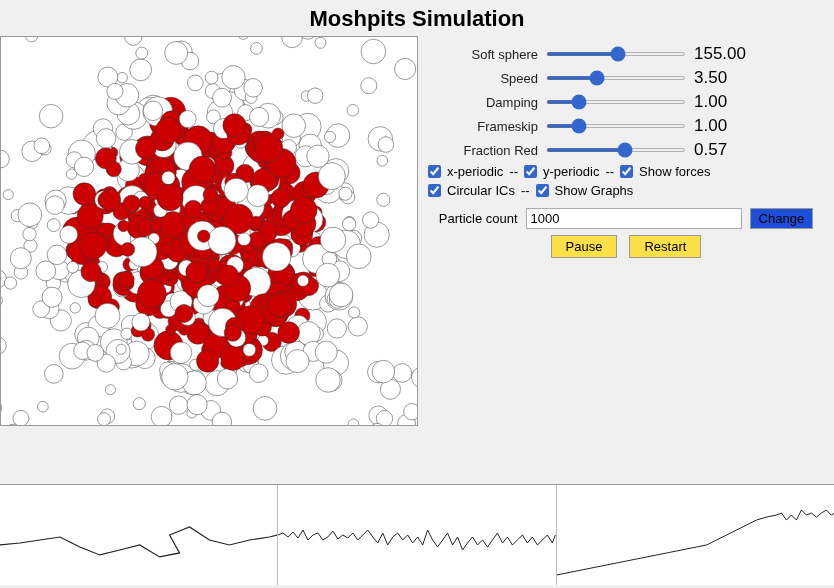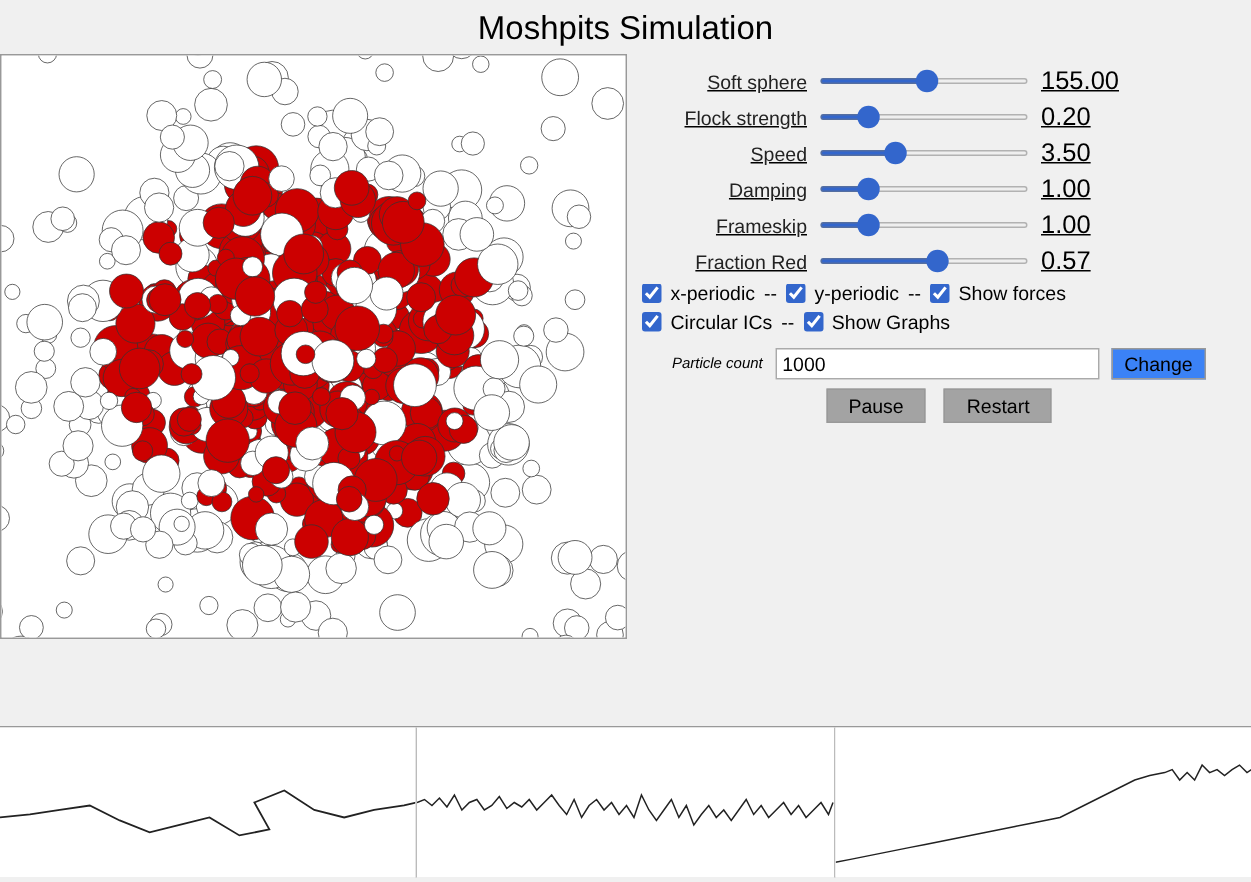--- a/index.html
+++ b/index.html
@@ -7,21 +7,21 @@
       font-family: Arial, sans-serif;
       font-size: 13px;
       background: #f0f0f0;
       width: 834px;
       height: 588px;
       overflow: hidden;
     }
     h1 {
       text-align: center;
       font-size: 22px;
-      font-weight: normal;
+      font-weight: bold;
       padding: 6px 0 4px 0;
       background: #f0f0f0;
     }
     #main-layout {
       display: flex;
       flex-direction: row;
       width: 834px;
       height: 448px;
     }
     #simulation-canvas {
@@ -35,21 +35,20 @@
     }
     #controls-panel {
       flex: 1;
       padding: 8px 10px;
       background: #f0f0f0;
     }
     .slider-row {
       display: flex;
       align-items: center;
       margin-bottom: 4px;
-      text-decoration: underline;
     }
     .slider-label {
       width: 110px;
       text-align: right;
       margin-right: 8px;
       font-size: 13px;
       color: #222;
     }
     .slider-input {
       width: 140px;
@@ -73,48 +72,47 @@
       accent-color: #3366cc;
     }
     #particle-count-row {
       display: flex;
       align-items: center;
       justify-content: center;
       gap: 8px;
       margin: 10px 0 6px 0;
     }
     #particle-count-label {
-      font-size: 10px;
-      font-style: italic;
+      font-size: 13px;
     }
     #particle-count-input {
       width: 216px;
       font-size: 13px;
       border: 1px solid #aaa;
       padding: 2px 4px;
     }
     #change-button {
       font-size: 13px;
       padding: 2px 8px;
       cursor: pointer;
       border: 1px solid #999;
-      background: #3b82f6;
+      background: #1d4ed8;
     }
     #button-row {
       display: flex;
       justify-content: center;
       gap: 12px;
       margin-top: 4px;
     }
     .sim-button {
       font-size: 13px;
       padding: 3px 14px;
       cursor: pointer;
       border: 1px solid #999;
-      background: #a3a3a3;
+      background: #fde047;
     }
     #graphs-row {
       display: flex;
       flex-direction: row;
       width: 834px;
       height: 100px;
       border-top: 1px solid #999;
     }
     .graph-panel {
       flex: 1;
@@ -1011,25 +1009,20 @@
   </div>
 
   <div id="controls-panel">
     <div id="sliders-container">
         <div class="slider-row">
           <span class="slider-label">Soft sphere</span>
           <input type="range" class="slider-input" min="0" max="300" step="0.01" value="155" style="">
           <span class="slider-value">155.00</span>
         </div>
         <div class="slider-row">
-          <span class="slider-label">Flock strength</span>
-          <input type="range" class="slider-input" min="0" max="1" step="0.01" value="0.2" style="">
-          <span class="slider-value">0.20</span>
-        </div>
-        <div class="slider-row">
           <span class="slider-label">Speed</span>
           <input type="range" class="slider-input" min="0" max="10" step="0.01" value="3.5" style="">
           <span class="slider-value">3.50</span>
         </div>
         <div class="slider-row">
           <span class="slider-label">Damping</span>
           <input type="range" class="slider-input" min="0" max="5" step="0.01" value="1" style="">
           <span class="slider-value">1.00</span>
         </div>
         <div class="slider-row">

